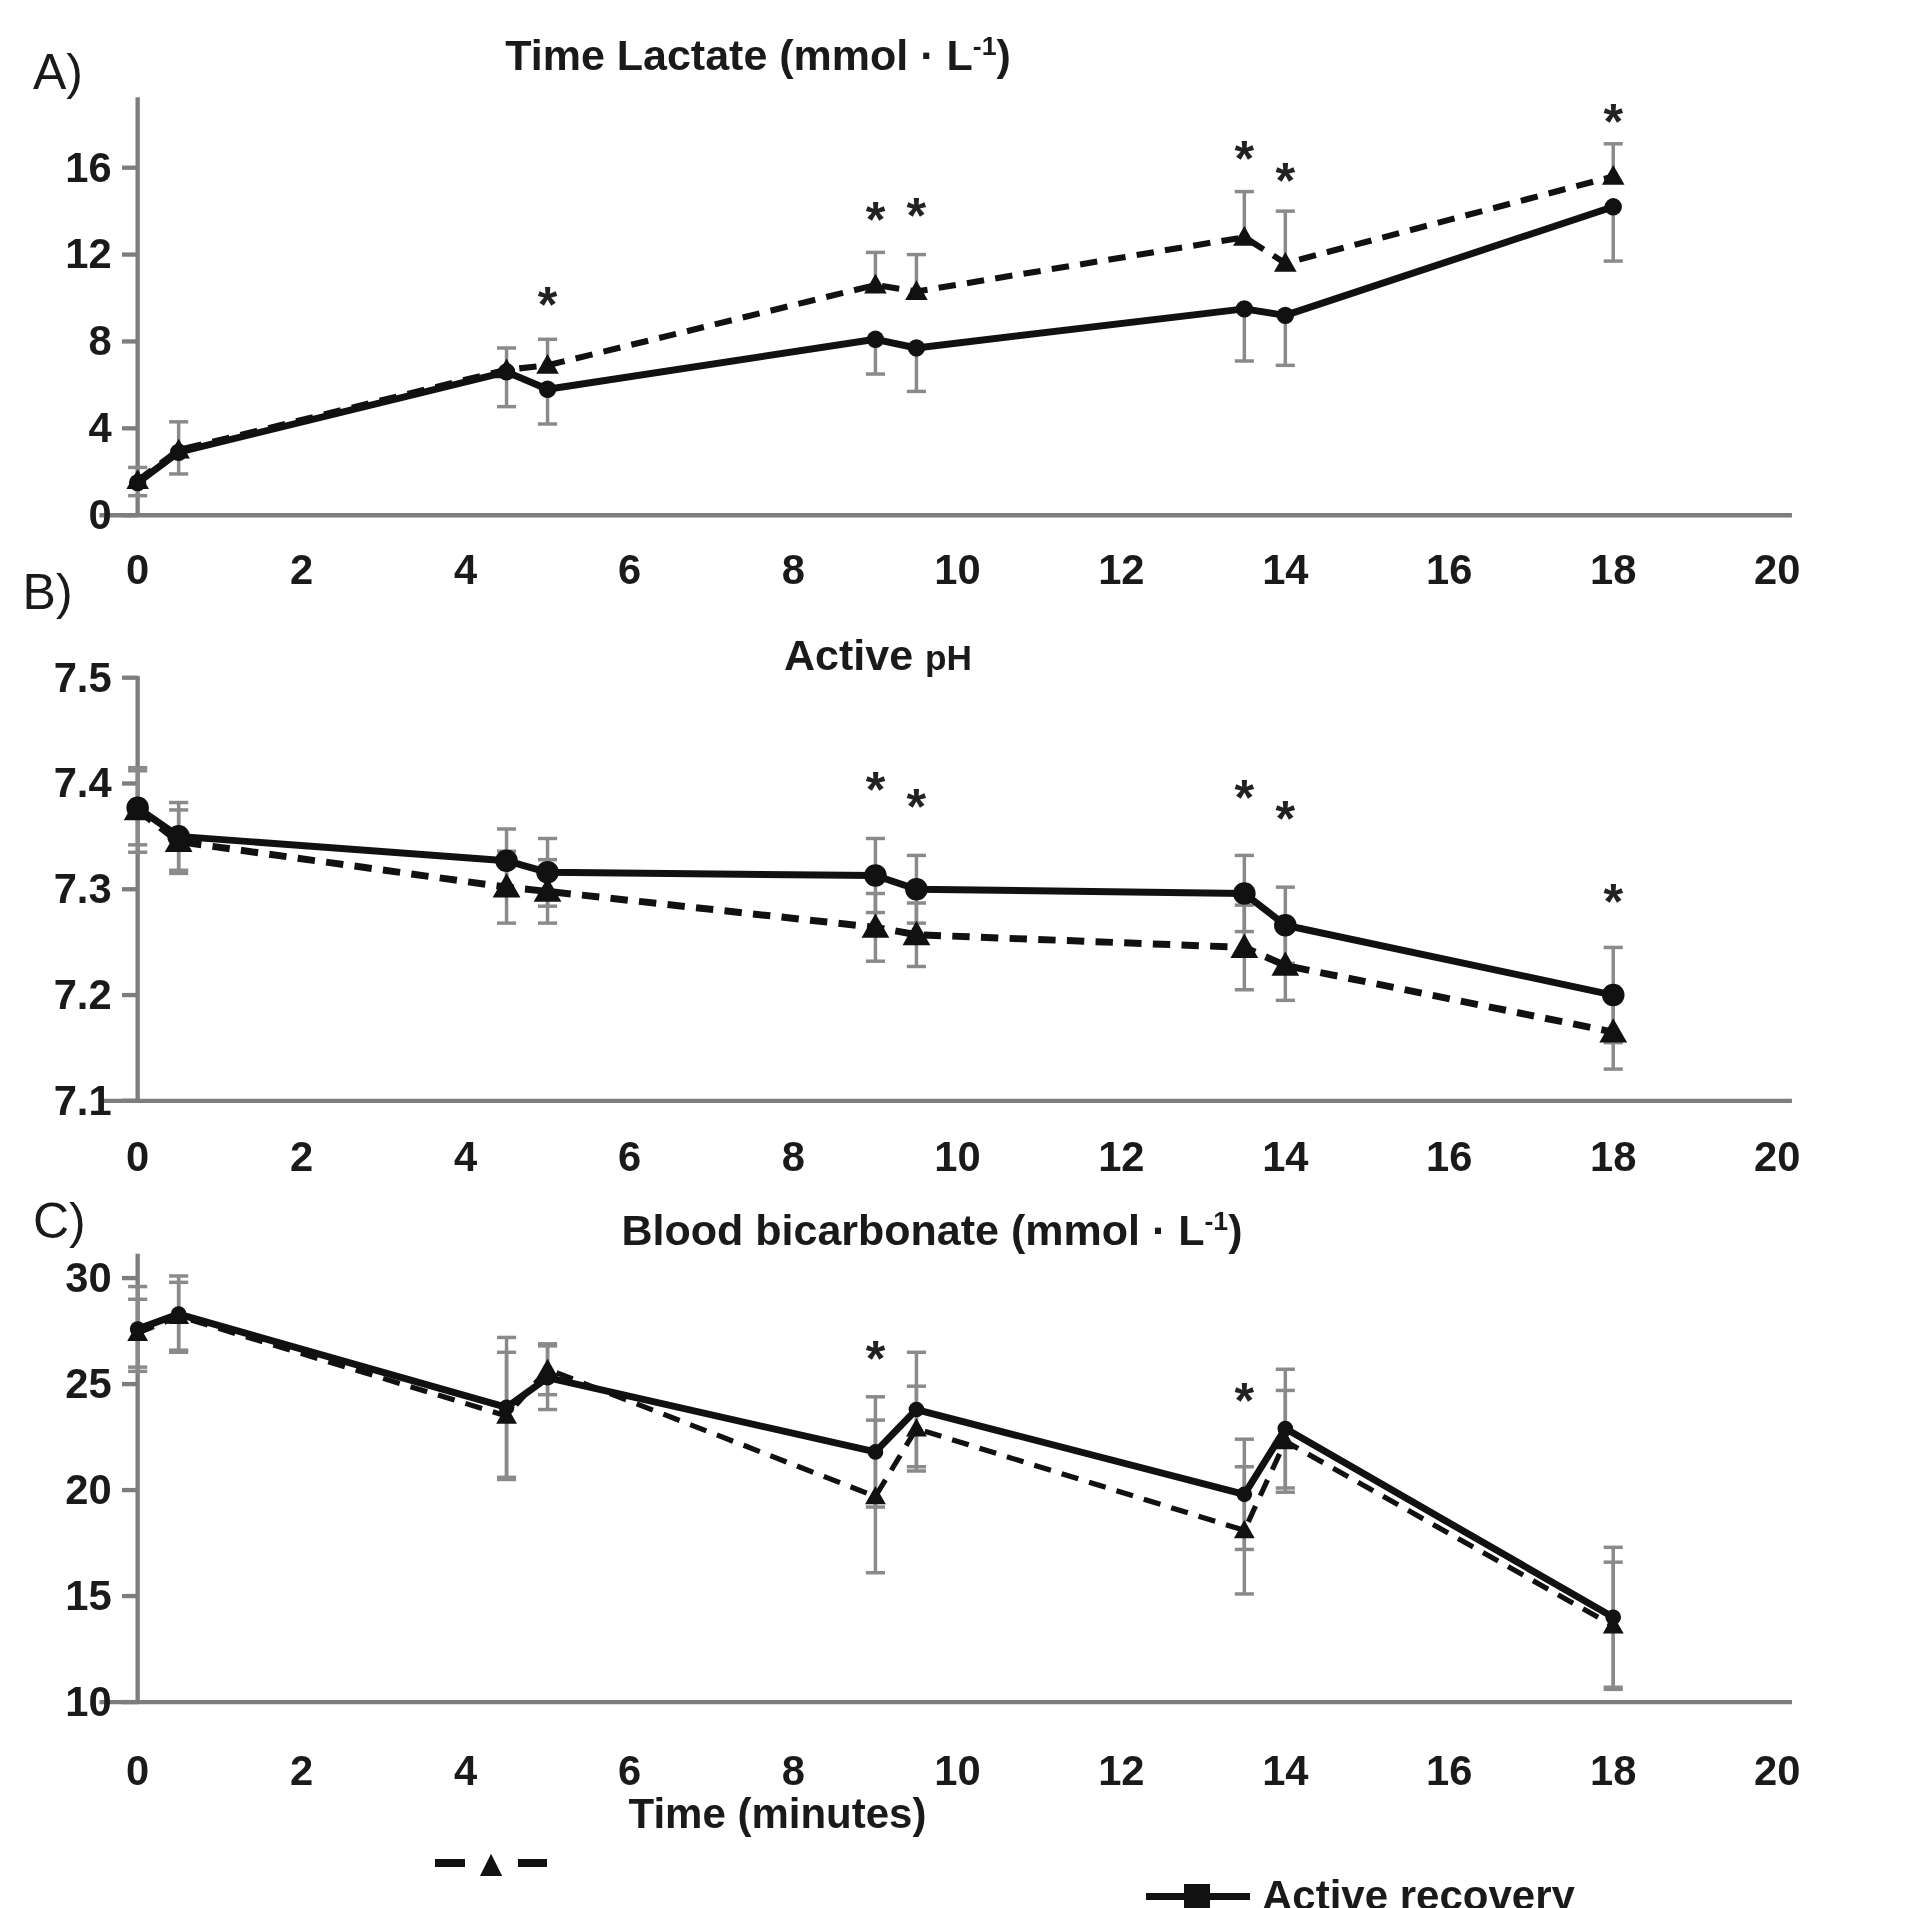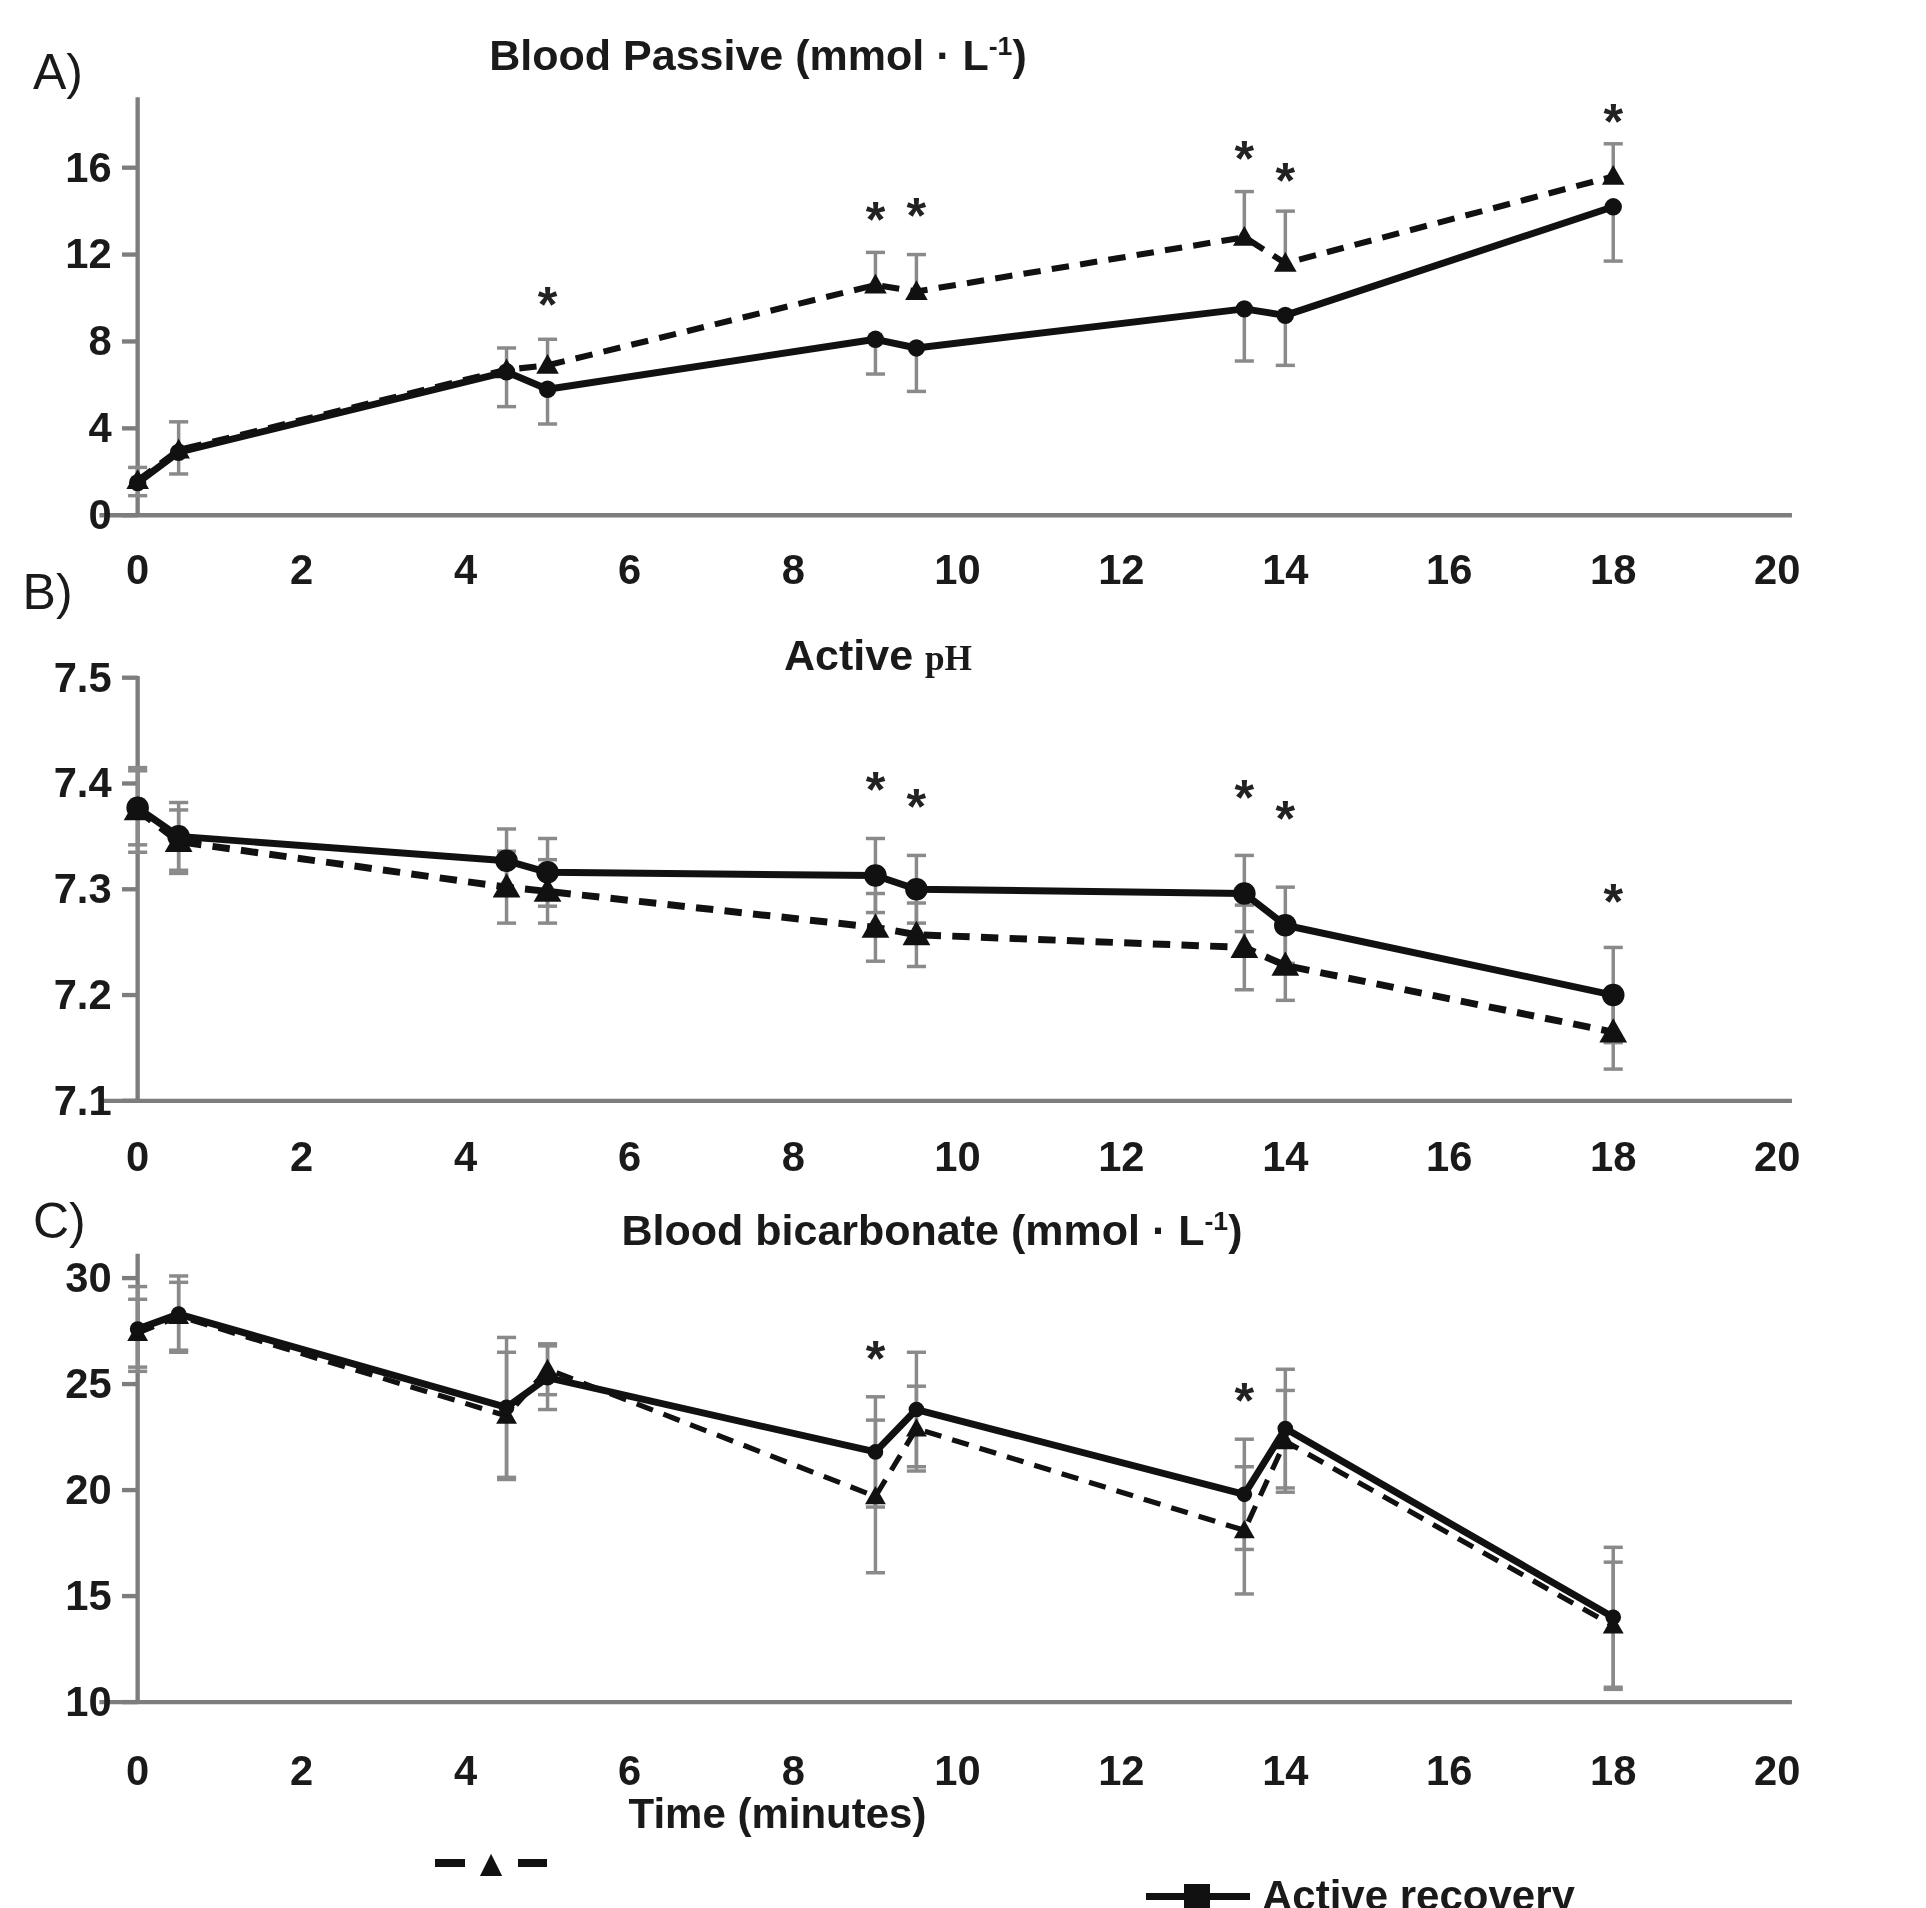--- a/index.html
+++ b/index.html
@@ -2,21 +2,21 @@
 <html style="font-size:14px"><head>
 <meta charset="utf-8">
 <style>
   html,body{margin:0;padding:0;background:#ffffff;}
   body{width:1927px;height:1908px;position:relative;overflow:hidden;
        font-family:"Liberation Sans",sans-serif;color:#1a1a1a;}
   .abs{position:absolute;}
   .panel-letter{font-size:50px;font-weight:400;color:#1a1a1a;}
   .panel-title{font-size:43px;font-weight:700;white-space:nowrap;transform:translateX(-50%);}
   .panel-title sup{font-size:0.62em;}
-  .title-small{font-size:0.82em;font-weight:700;font-family:Liberation Serif, serif;}
+  .title-small{font-size:0.82em;font-weight:700;}
   #charts{left:0;top:0;width:1927px;height:1908px;}
   .xlabel{left:0;top:1790px;width:1555px;text-align:center;
           font-size:42px;font-weight:700;}
   .legend-item{display:flex;align-items:center;gap:12px;font-size:42px;font-weight:700;}
   .sample-passive{display:inline-flex;align-items:center;gap:7.8px;}
   .sample-passive .dash{width:29.5px;height:7.8px;background:#111;display:inline-block;}
   .sample-passive .tri{font-size:38px;line-height:38px;color:#111;}
   .sample-active{position:relative;display:inline-block;width:104px;height:38px;}
   .sample-active .bar{position:absolute;left:0;top:15.6px;width:104px;height:7.8px;background:#111;}
   .sample-active .sq{position:absolute;left:38px;top:7px;width:26px;height:26px;background:#111;}
@@ -316,21 +316,21 @@
         <circle cx="1856.3" cy="1861.4" r="9" fill="#111111"></circle>
         <text x="1007.15" y="1583.24" text-anchor="middle" font-size="58" font-weight="700" fill="#222222" font-family="Liberation Sans, sans-serif">*</text>
         <text x="1431.725" y="1632.04" text-anchor="middle" font-size="58" font-weight="700" fill="#222222" font-family="Liberation Sans, sans-serif">*</text>
       </g>
     </svg></div>
 
 <div class="abs panel-letter" style="left:33px;top:43px;">A)</div>
 <div class="abs panel-letter" style="left:22.6px;top:563px;">B)</div>
 <div class="abs panel-letter" style="left:33px;top:1192px;">C)</div>
 
-<div class="abs panel-title" style="left:758px;top:31px;"><span>Blood Passive (mmol · L</span><sup>-1</sup><span>)</span></div>
+<div class="abs panel-title" style="left:758px;top:31px;"><span>Time Lactate (mmol · L</span><sup>-1</sup><span>)</span></div>
 <div class="abs panel-title" style="left:878px;top:631px;"><span>Active </span><span class="title-small">pH</span></div>
 <div class="abs panel-title" style="left:932px;top:1206px;"><span>Blood bicarbonate (mmol · L</span><sup>-1</sup><span>)</span></div>
 
 <div class="abs xlabel">Time (minutes)</div>
 
 <div class="abs legend-item" style="left:435px;top:1844px;">
   <span class="sample-passive">
       <span class="dash"></span>
       <span class="tri">▲</span>
       <span class="dash"></span>

